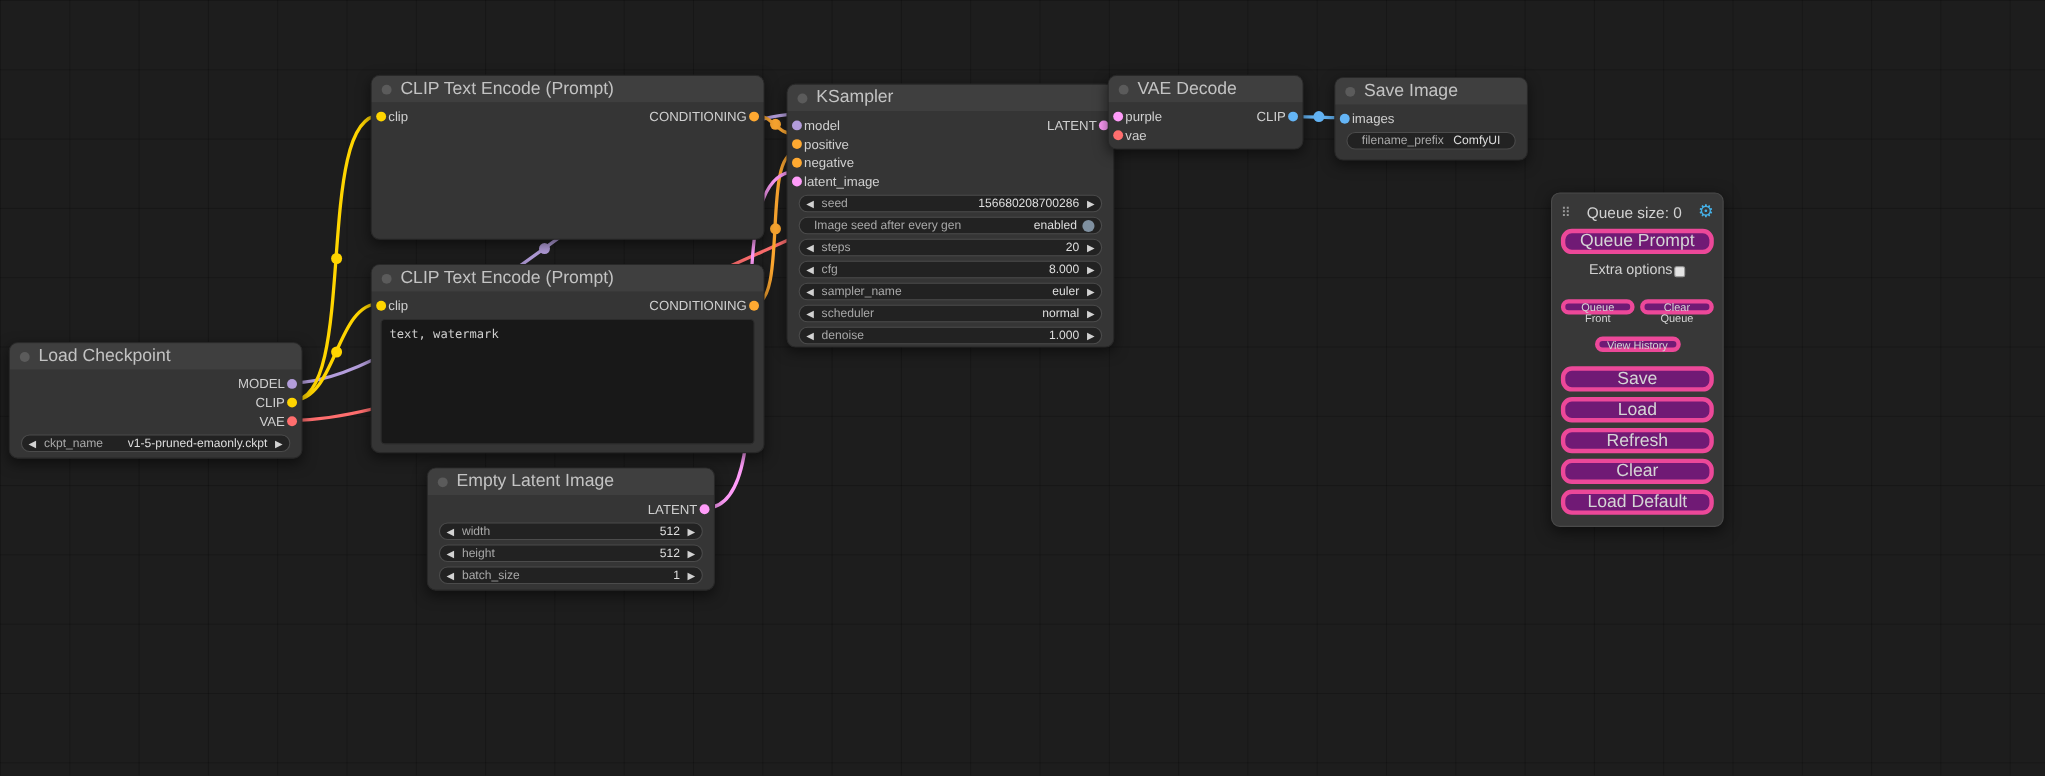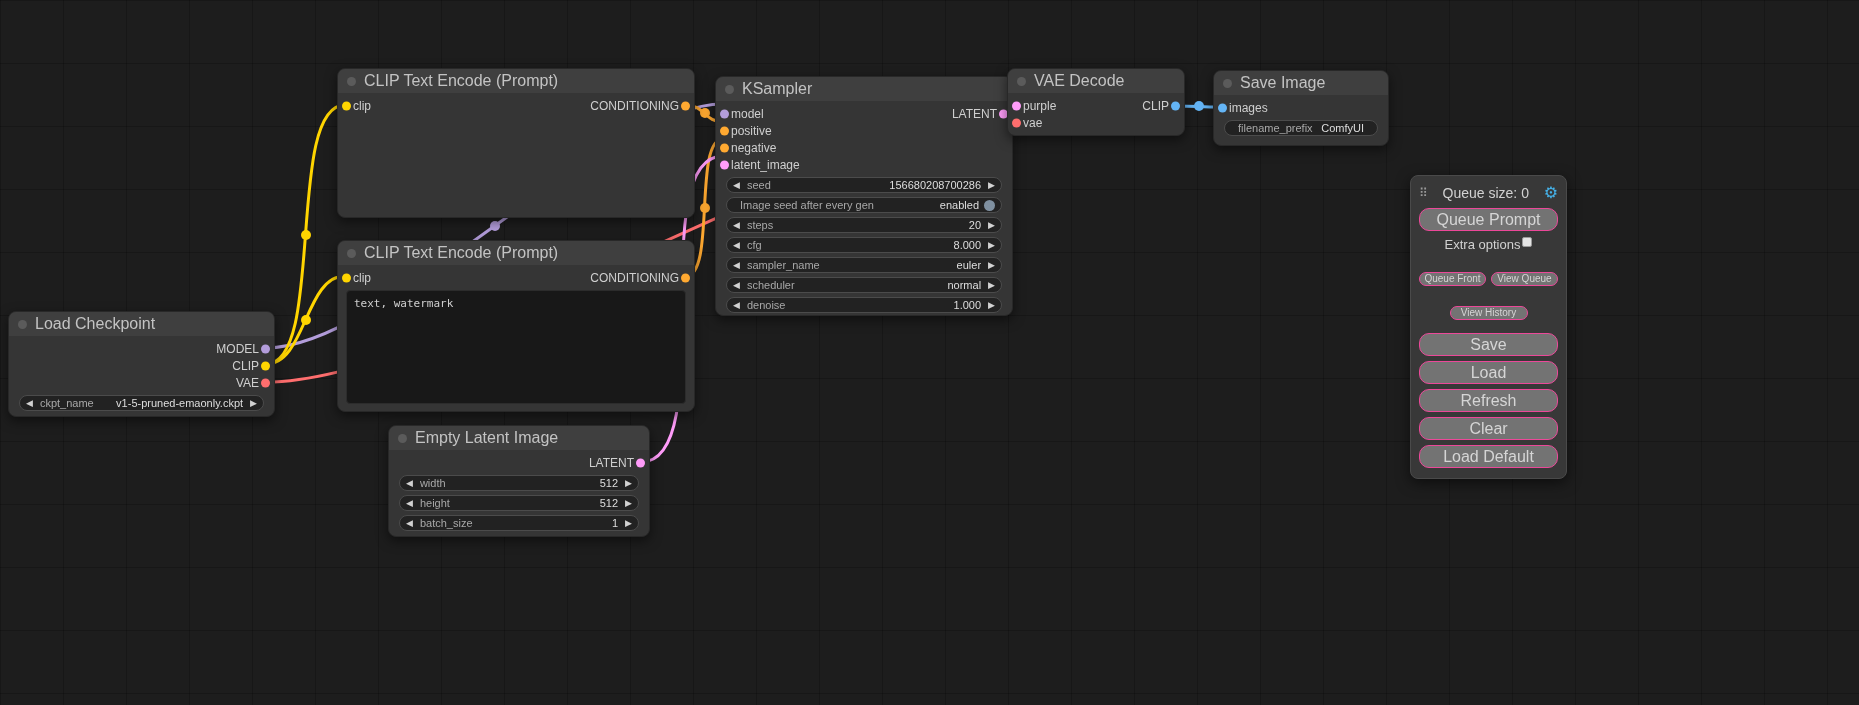--- a/index.html
+++ b/index.html
@@ -42,25 +42,25 @@
   .prompt-a{height:92px}
   .prompt-b{height:114px}
 
   .qpanel{position:absolute;left:1410px;top:175px;width:157px;z-index:3;
     background:#383838;border:1px solid #4a4a4a;border-radius:8px;
     box-shadow:0 4px 14px rgba(0,0,0,0.55);padding:7px 8px 10px}
   .qheader{display:flex;align-items:center;height:20px}
   .qdrag{color:#9a9a9a;font-size:12px;cursor:grab}
   .qsize{flex:1;text-align:center;color:#d2d2d2;font-size:14px}
   .qgear{font-size:16px;line-height:1;cursor:pointer}
-  .qbtn{display:block;width:100%;background:#737373;border:1px solid #ec4899;
+  .qbtn{display:block;width:100%;background:#701a75;border:4px solid #ec4899;
     border-radius:10px;color:#d5d5d5;font-family:"Liberation Sans",sans-serif;
     font-size:16px;height:23px;margin-top:5px;cursor:pointer;line-height:1}
   .qbtn.gap{margin-top:13px}
-  .qextra{display:flex;align-items:flex-start;justify-content:center;gap:2px;
+  .qextra{display:flex;align-items:flex-end;justify-content:center;gap:2px;
     margin-top:6px;color:#d2d2d2;font-size:13px}
   .qcheck{width:10px;height:10px;background:#e4e4e4;border:1px solid #9a9a9a;
     border-radius:2px;display:inline-block;cursor:pointer}
   .qrow{display:flex;gap:5px;margin-top:4px}
   .qrow.center{justify-content:center}
   .qbtn.small{font-size:10px;height:14px;margin-top:16px;border-radius:8px;flex:1;padding:0 4px}
   .qbtn.small.vh{flex:0 0 auto;width:78px}
 </style>
 </head>
 <body>
@@ -281,21 +281,21 @@
     <span class="qsize">Queue size: 0</span>
     <span class="qgear" style="color: rgb(69, 177, 232);">⚙</span>
   </div>
   <button class="qbtn">Queue Prompt</button>
   <div class="qextra">
     <span>Extra options</span>
     <span class="qcheck"></span>
   </div>
   <div class="qrow">
     <button class="qbtn small">Queue Front</button>
-    <button class="qbtn small">View Queue</button>
+    <button class="qbtn small">Clear Queue</button>
   </div>
   <div class="qrow center">
     <button class="qbtn small vh">View History</button>
   </div>
   <button class="qbtn gap">Save</button>
   <button class="qbtn">Load</button>
   <button class="qbtn">Refresh</button>
   <button class="qbtn">Clear</button>
   <button class="qbtn">Load Default</button>
 </div>

